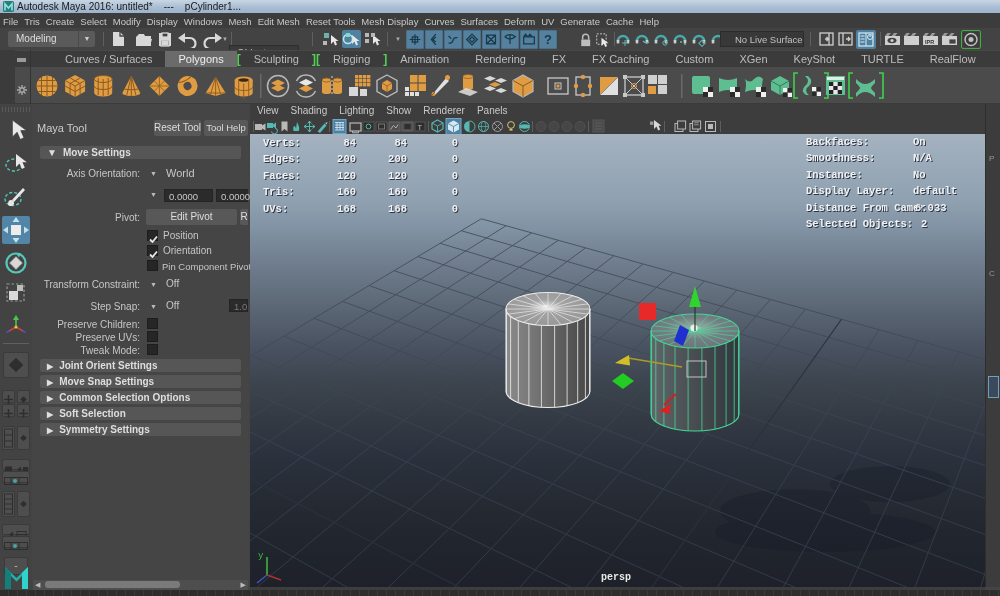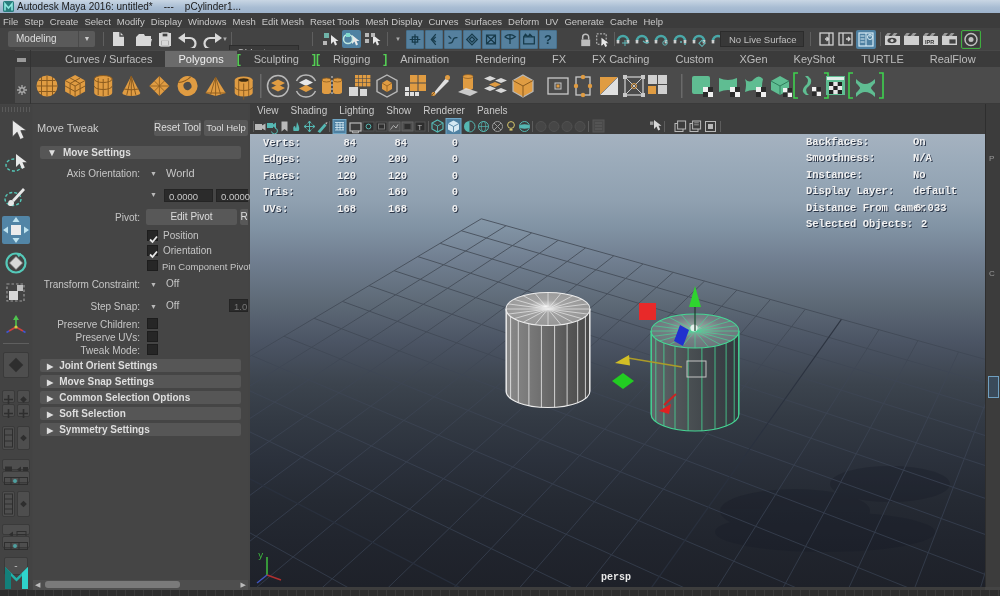--- a/index.html
+++ b/index.html
@@ -23,21 +23,21 @@
 .fld{position:absolute;height:13px;background:#2b2b2b;border:1px solid #242424;color:#c9c9c9;font-size:9.5px;line-height:13px;padding-left:4px}
 .btn{position:absolute;height:16px;background:#585858;border-radius:2px;color:#ddd;font-size:10px;text-align:center;white-space:nowrap}
 </style></head><body>
 <div class="abs" id="titlebar">
  <svg class="abs" style="left:3px;top:1px" width="11" height="11" viewBox="0 0 11 11">
       <rect width="11" height="11" rx="1.5" fill="#2a7d7d"></rect>
       <path d="M2 9.5 V3 L5.5 7 L9 3 V9.5" stroke="#8fe8e0" stroke-width="1.6" fill="none"></path>
     </svg>
  <span class="abs" style="left:17px">Autodesk Maya 2016: untitled*&nbsp;&nbsp;&nbsp;&nbsp;---&nbsp;&nbsp;&nbsp;&nbsp;pCylinder1...</span>
 </div>
-<div class="abs" id="menubar"><span>File</span><span>Step</span><span>Create</span><span>Select</span><span>Modify</span><span>Display</span><span>Windows</span><span>Mesh</span><span>Edit Mesh</span><span>Reset Tools</span><span>Mesh Display</span><span>Curves</span><span>Surfaces</span><span>Deform</span><span>UV</span><span>Generate</span><span>Cache</span><span>Help</span></div>
+<div class="abs" id="menubar"><span>File</span><span>Tris</span><span>Create</span><span>Select</span><span>Modify</span><span>Display</span><span>Windows</span><span>Mesh</span><span>Edit Mesh</span><span>Reset Tools</span><span>Mesh Display</span><span>Curves</span><span>Surfaces</span><span>Deform</span><span>UV</span><span>Generate</span><span>Cache</span><span>Help</span></div>
 <div class="abs" id="toolbar">
 <div class="abs" style="left:8px;top:3px;width:87px;height:16px;background:#5a5a5a;border-radius:2px;font-size:10px;line-height:16px;color:#ddd"><span style="padding-left:8px">Modeling</span><span class="abs" style="right:0;width:17px;height:16px;border-left:1px solid #4a4a4a;text-align:center;font-size:7px;color:#ccc">▼</span></div>
 <div class="abs" style="left:103px;top:4px;width:1px;height:14px;background:#5f5f5f"></div>
 <svg class="abs" style="left:110px;top:2px" width="115" height="18" viewBox="0 0 115 18">
 <g stroke="#d8d8d8" fill="none" stroke-width="1.3">
 <path d="M3 2 h7 l4 4 v10 h-11 z" fill="#d8d8d8" stroke="none"></path>
         <path d="M10 2 l0 4 4 0" stroke="#434343" fill="none"></path>
 <path d="M26 7 l3 -3 h5 l1 2 h6 v10 h-15 z M26 9 h16 l-2 7" fill="#d8d8d8" stroke="none"></path>
 <path d="M49 3 h12 v13 h-12 z" fill="#d8d8d8" stroke="none"></path>
         <rect x="52" y="3" width="6" height="4" fill="#434343"></rect>
@@ -129,21 +129,21 @@
       <path d="M4 10 a5 5 0 0 1 10 0 l0 0" stroke="#49a8a8" stroke-width="2.6" fill="none"></path>
       <rect x="2.7" y="9" width="2.6" height="3.4" fill="#cfcfcf"></rect>
       <rect x="12.7" y="9" width="2.6" height="3.4" fill="#cfcfcf"></rect>
       <rect x="10" y="10" width="4.4" height="4.4" fill="none" stroke="#5fb8b8" transform="rotate(45 12 12)"></rect>
     </svg>
 <svg class="abs" style="left:709px;top:3px" width="17" height="16" viewBox="0 0 17 16">
       <path d="M4 10 a5 5 0 0 1 10 0 l0 0" stroke="#49a8a8" stroke-width="2.6" fill="none"></path>
       <rect x="2.7" y="9" width="2.6" height="3.4" fill="#cfcfcf"></rect>
       <rect x="12.7" y="9" width="2.6" height="3.4" fill="#cfcfcf"></rect>
     </svg>
-<div class="abs" style="left:720px;top:3px;width:84px;height:16px;background:#383838;border:1px solid #2c2c2c;font-size:9.5px;line-height:15px;color:#c0c0c0;padding-left:8px">No Live Surface</div>
+<div class="abs" style="left:720px;top:3px;width:84px;height:16px;background:#383838;border:1px solid #2c2c2c;font-size:9.5px;line-height:15px;color:#c0c0c0;padding-left:14px">No Live Surface</div>
 <div class="abs" style="left:810px;top:4px;width:1px;height:14px;background:#5f5f5f"></div>
 <svg class="abs" style="left:818px;top:3px" width="56" height="16" viewBox="0 0 56 16">
       <g stroke="#cfcfcf" fill="none" stroke-width="1.3">
         <rect x="2" y="2" width="13" height="12"></rect>
         <path d="M11 2 v12 M7 8 l3 0 M8.5 6 l2 2 -2 2"></path>
         <rect x="21" y="2" width="13" height="12"></rect>
         <path d="M25 2 v12 M28 8 l4 0 M30 6 l2 2 -2 2"></path>
       </g>
     </svg>
 <div class="abs" style="left:856px;top:2px;width:20px;height:19px;background:#4f81a2;border-radius:2px"><svg width="20" height="19" viewBox="0 0 20 19">
@@ -538,21 +538,21 @@
 <div class="abs" style="left:4px;top:452px;width:24px;height:18px;background:#4e4e4e;border:1px solid #3a3a3a;border-radius:2px">
       <div style="color:#bbb;font-size:10px;text-align:center;line-height:16px">-</div>
     </div>
 <svg class="abs" style="left:3px;top:459px" width="27" height="26" viewBox="0 0 27 26">
 <path d="M2 25 V3 L13.5 14 L25 3 V25 H19 V12 L13.5 17.5 L8 12 V25 Z" fill="#20b2aa"></path>
 <path d="M2 25 V3 L8 9 V25 Z" fill="#137f7a"></path>
       <path d="M25 25 V3 L19 9 V25 Z" fill="#2fd4cc"></path>
 </svg>
 </div>
 <div class="abs" id="tspanel">
-<div class="abs" style="left:4px;top:18px;font-size:11px;color:#ccc">Move Tweak</div>
+<div class="abs" style="left:4px;top:18px;font-size:11px;color:#ccc">Maya Tool</div>
 <div class="btn" style="left:121px;top:16px;width:47px;line-height:16px;font-size:10px;white-space:nowrap">Reset Tool</div>
 <div class="btn" style="left:171px;top:16px;width:44px;line-height:16px;font-size:9.5px;white-space:nowrap">Tool Help</div>
 <div class="hdr" style="top:42px"><span class="arr">▼</span>Move Settings</div>
 <div class="tslab" style="top:63px">Axis Orientation:</div>
 <div class="abs" style="left:117px;top:66px;font-size:7px;color:#bbb">▼</div>
 <div class="abs" style="left:133px;top:63px;font-size:11px;color:#c6c6c6">World</div>
 <div class="abs" style="left:117px;top:87px;font-size:7px;color:#bbb">▼</div>
 <div class="fld" style="left:131px;top:85px;width:49px">0.0000</div>
 <div class="fld" style="left:183px;top:85px;width:32px;border-right:none">0.0000</div>
 <div class="tslab" style="top:107px">Pivot:</div>

